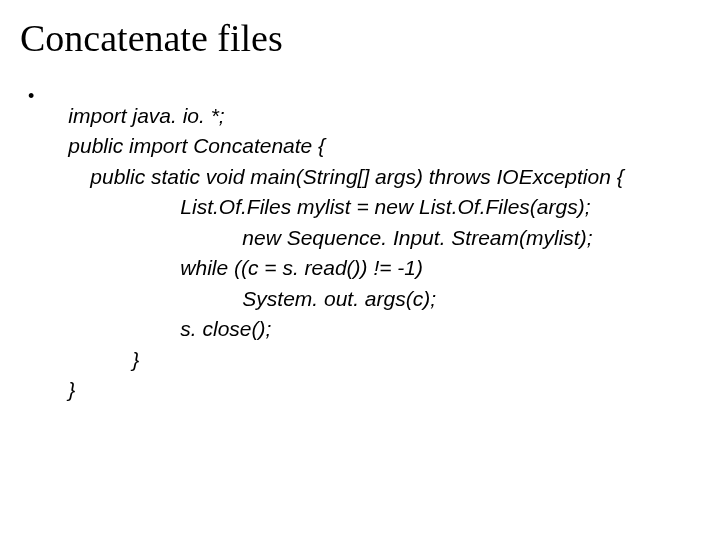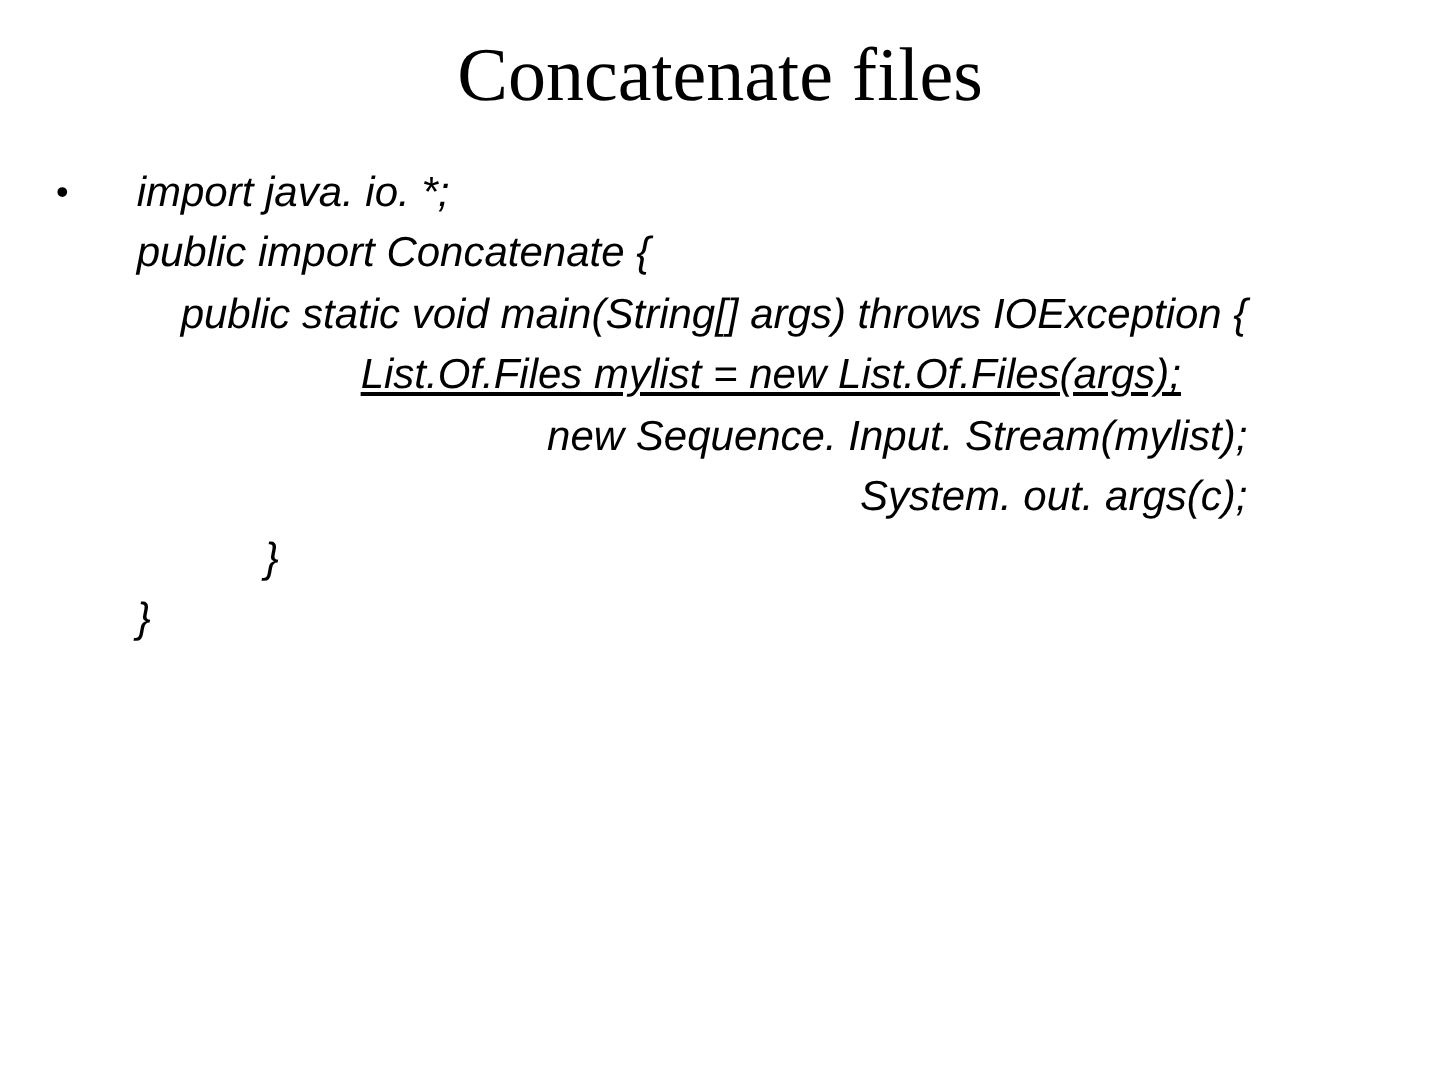--- a/index.html
+++ b/index.html
@@ -14,21 +14,21 @@
     }
     .slide {
       width: 100%;
       height: 100%;
       padding: 10px 20px 20px 20px;
     }
     .title {
       font-family: "Times New Roman", Times, serif;
       font-size: 38px;
       font-weight: normal;
-      text-align: center;
+      text-align: left;
       margin-bottom: 22px;
       margin-top: 6px;
     }
     .content {
       font-size: 21px;
       line-height: 1.45;
       font-style: italic;
       padding-left: 8px;
     }
     .bullet {
@@ -36,43 +36,46 @@
       align-items: flex-start;
     }
     .bullet-marker {
       font-style: normal;
       margin-right: 10px;
       font-size: 18px;
       line-height: 1.6;
     }
     .code-block {
       padding-left: 24px;
+      margin-top: 19px;
     }
     .line {
       white-space: pre;
     }
     .i0 { padding-left: 0; }
     .i1 { padding-left: 22px; }
     .i2 { padding-left: 64px; }
-    .i3 { padding-left: 112px; text-decoration: underline; }
-    .i4 { padding-left: 174px; text-align: right; }
+    .i3 { padding-left: 112px; }
+    .i4 { padding-left: 174px; }
   </style>
 </head>
 <body>
 
 <div class="slide">
   <h1 class="title">Concatenate files</h1>
   <div class="content">
     <div class="bullet">
       <span class="bullet-marker">•</span>
       <div class="code-block">
         <div class="line i0">import java. io. *;</div>
         <div class="line i0">public import Concatenate {</div>
         <div class="line i1">public static void main(String[] args) throws IOException {</div>
         <div class="line i3">List.Of.Files mylist = new List.Of.Files(args);</div>
         <div class="line i4">new Sequence. Input. Stream(mylist);</div>
+        <div class="line i3">while ((c = s. read()) != -1)</div>
         <div class="line i4">System. out. args(c);</div>
+        <div class="line i3">s. close();</div>
         <div class="line i2">}</div>
         <div class="line i0">}</div>
       </div>
     </div>
   </div>
 </div>
 
 </body></html>

